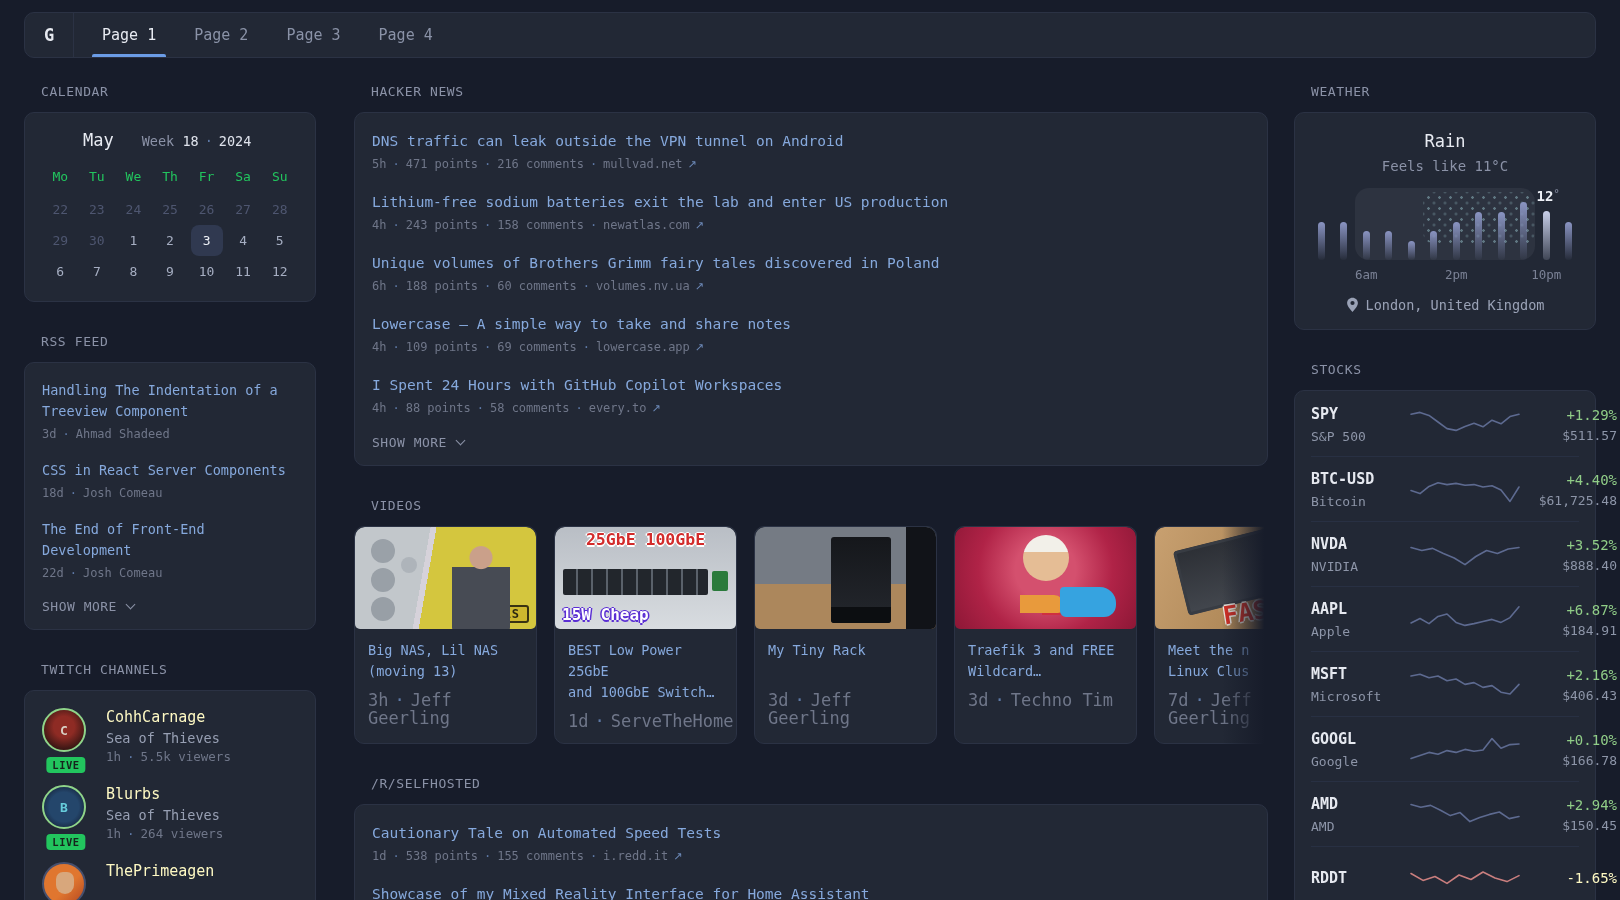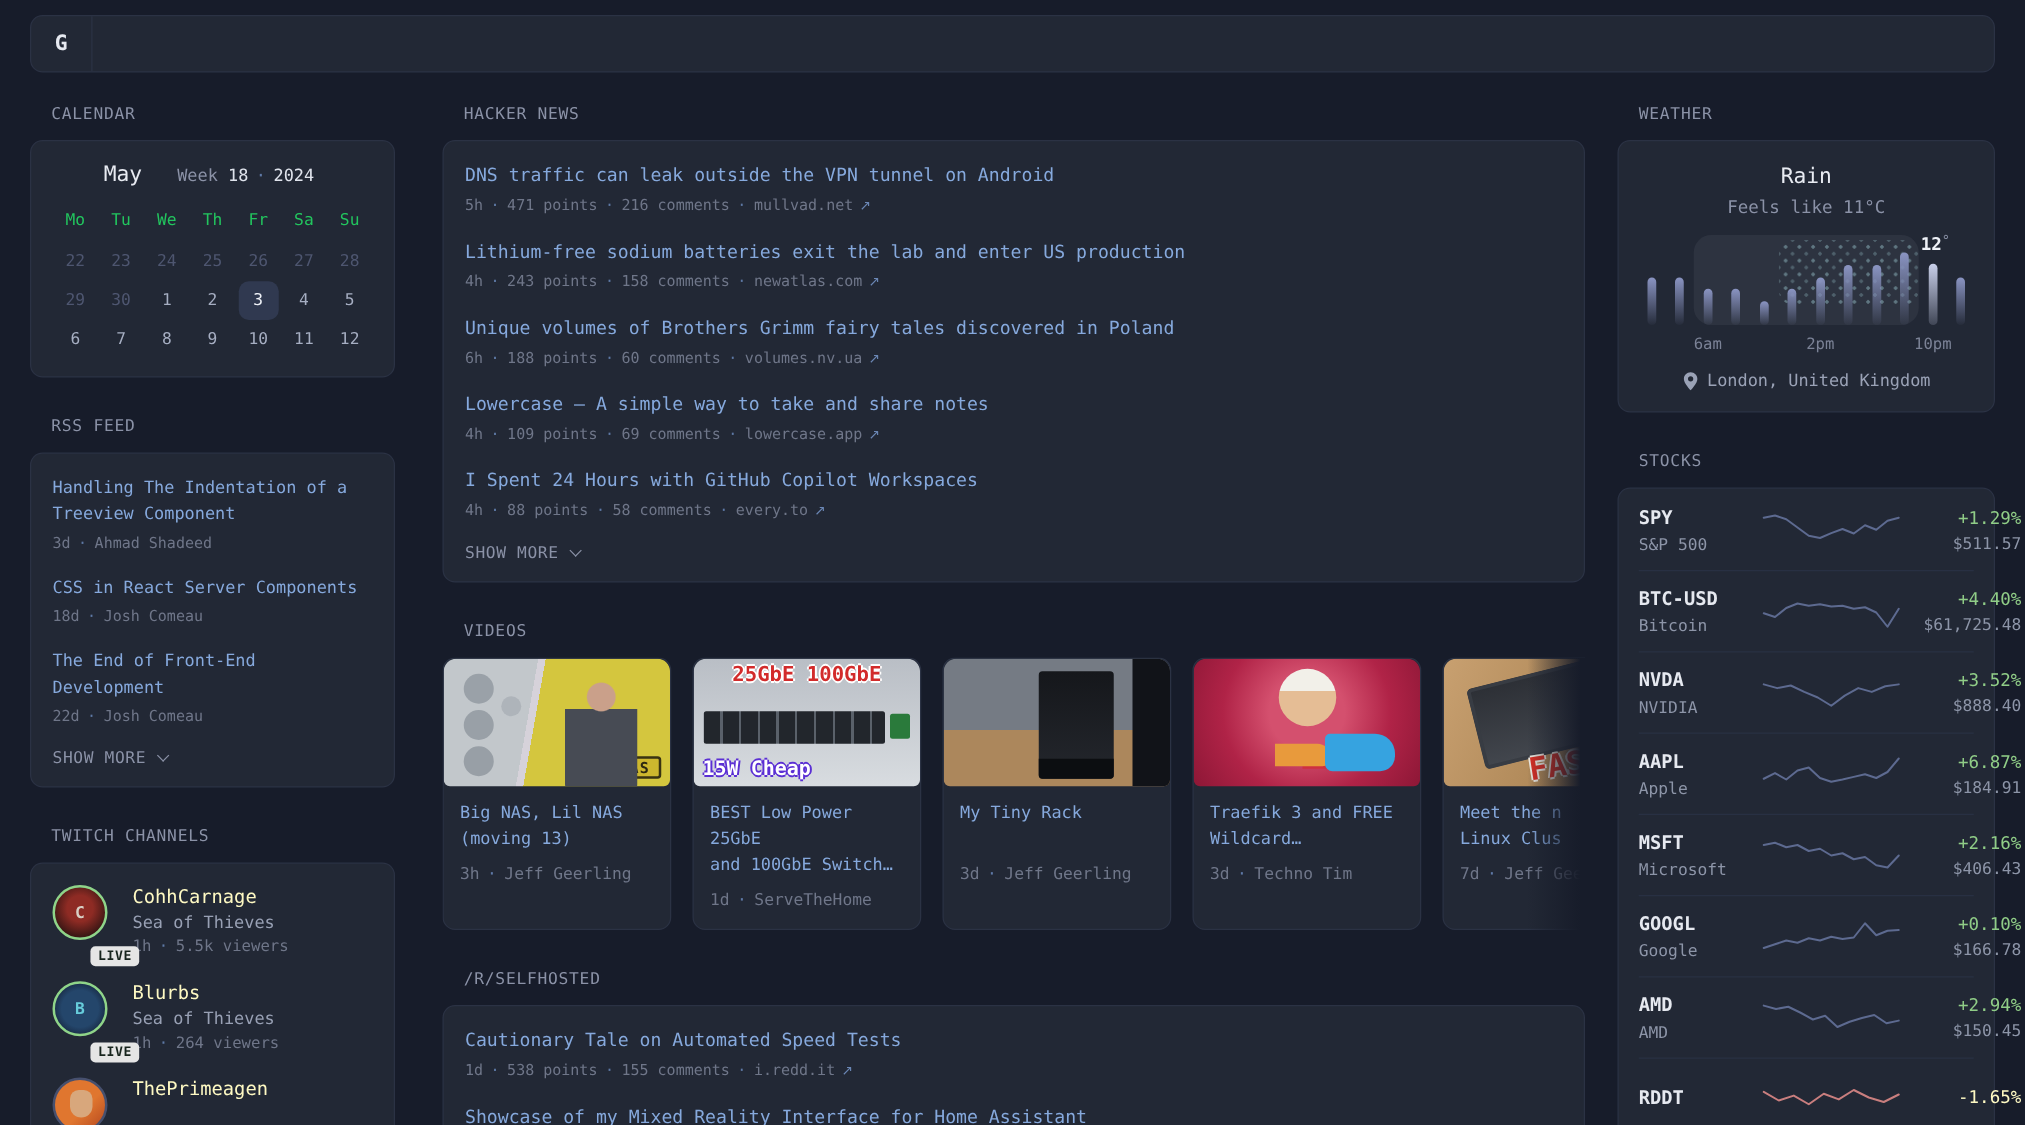--- a/index.html
+++ b/index.html
@@ -100,39 +100,39 @@
   .av-prime  { background:linear-gradient(135deg,#e0762f 0 58%,#b4471f); }
   .av-prime::before {
     content:""; position:absolute; left:12px; top:8px; width:18px; height:22px;
     background:#d8a77c; border-radius:7px 7px 9px 9px;
   }
   .av-letter { font-size:13px; font-weight:bold; z-index:1; }
   .av-cohh .av-letter { color:#d8cfc4; }
   .av-blurbs .av-letter { color:#66ccdb; }
   .live-badge {
     position:absolute; bottom:-7px; left:50%; transform:translateX(-50%);
-    background:#e5e5e5; color:#17241d; font-size:10.5px; font-weight:bold;
-    padding:2px 6px; border-radius:4px; letter-spacing:.5px; z-index:2;margin-left:26px;
+    background:#22c55e; color:#17241d; font-size:10.5px; font-weight:bold;
+    padding:2px 6px; border-radius:4px; letter-spacing:.5px; z-index:2;
   }
   .tw-name { font-size:15px; color:#fef9c3; }
   .tw-game { font-size:13.5px; color:#98a0b4; margin-top:4px; }
   .tw-info .feed-meta { margin-top:2px; font-size:12.5px; }
 
   
   .videos-clip { position:relative; width:914px; overflow:hidden; }
   .videos-row { display:flex; gap:17px; }
   .videos-fade {
     position:absolute; top:0; right:0; bottom:0; width:46px;
     background:linear-gradient(90deg, rgba(23,28,42,0), #171c2a 92%); pointer-events:none;
   }
   .vcard { width:183px; flex:none; cursor:pointer; overflow:hidden; }
   .vthumb { height:102px; border-radius:10px 10px 5px 5px; position:relative; overflow:hidden; }
   .vbody { padding:11px 13px 13px; }
   .vtitle { color:#86a9dd; font-size:13.5px; line-height:21px; min-height:42px; }
-  .vmeta { margin-top:9px; font-size:13px; }
+  .vmeta { margin-top:9px; font-size:17px; }
   .tl { position:absolute; font-weight:bold; white-space:nowrap; }
 
   .t-lilnas { background:linear-gradient(100deg,#c2c7cb 0 38%,#d6d2da 38% 41%,#d4c63e 41%); }
   .t-lilnas::before {
     content:""; position:absolute; left:16px; top:12px; width:24px; height:24px; border-radius:50%;
     background:#9aa1a8; box-shadow:0 29px 0 #99a0a7, 0 58px 0 #989fa6, 26px 14px 0 -4px #aeb4ba;
   }
   .t-lilnas::after {
     content:""; position:absolute; right:26px; top:18px; width:58px; height:90px;
     background:radial-gradient(circle at 50% 14%, #caa08a 0 11px, rgba(0,0,0,0) 12px),
@@ -232,20 +232,26 @@
   .stk-chg.down { color:#fef9c3; }
   .stk-price { font-size:13px; color:#8d95a8; margin-top:5px; }
 </style>
 </head>
 <body>
 
 <div class="page">
 
   <header class="topbar">
     <div class="logo">G</div>
+    <nav class="tabs">
+        <div class="tab active">Page 1</div>
+        <div class="tab">Page 2</div>
+        <div class="tab">Page 3</div>
+        <div class="tab">Page 4</div>
+      </nav>
   </header>
 
   <main class="cols">
 
     <section class="col left">
 
       <div class="widget">
         <div class="wlabel">CALENDAR</div>
         <div class="card cal">
           <div class="cal-head">

